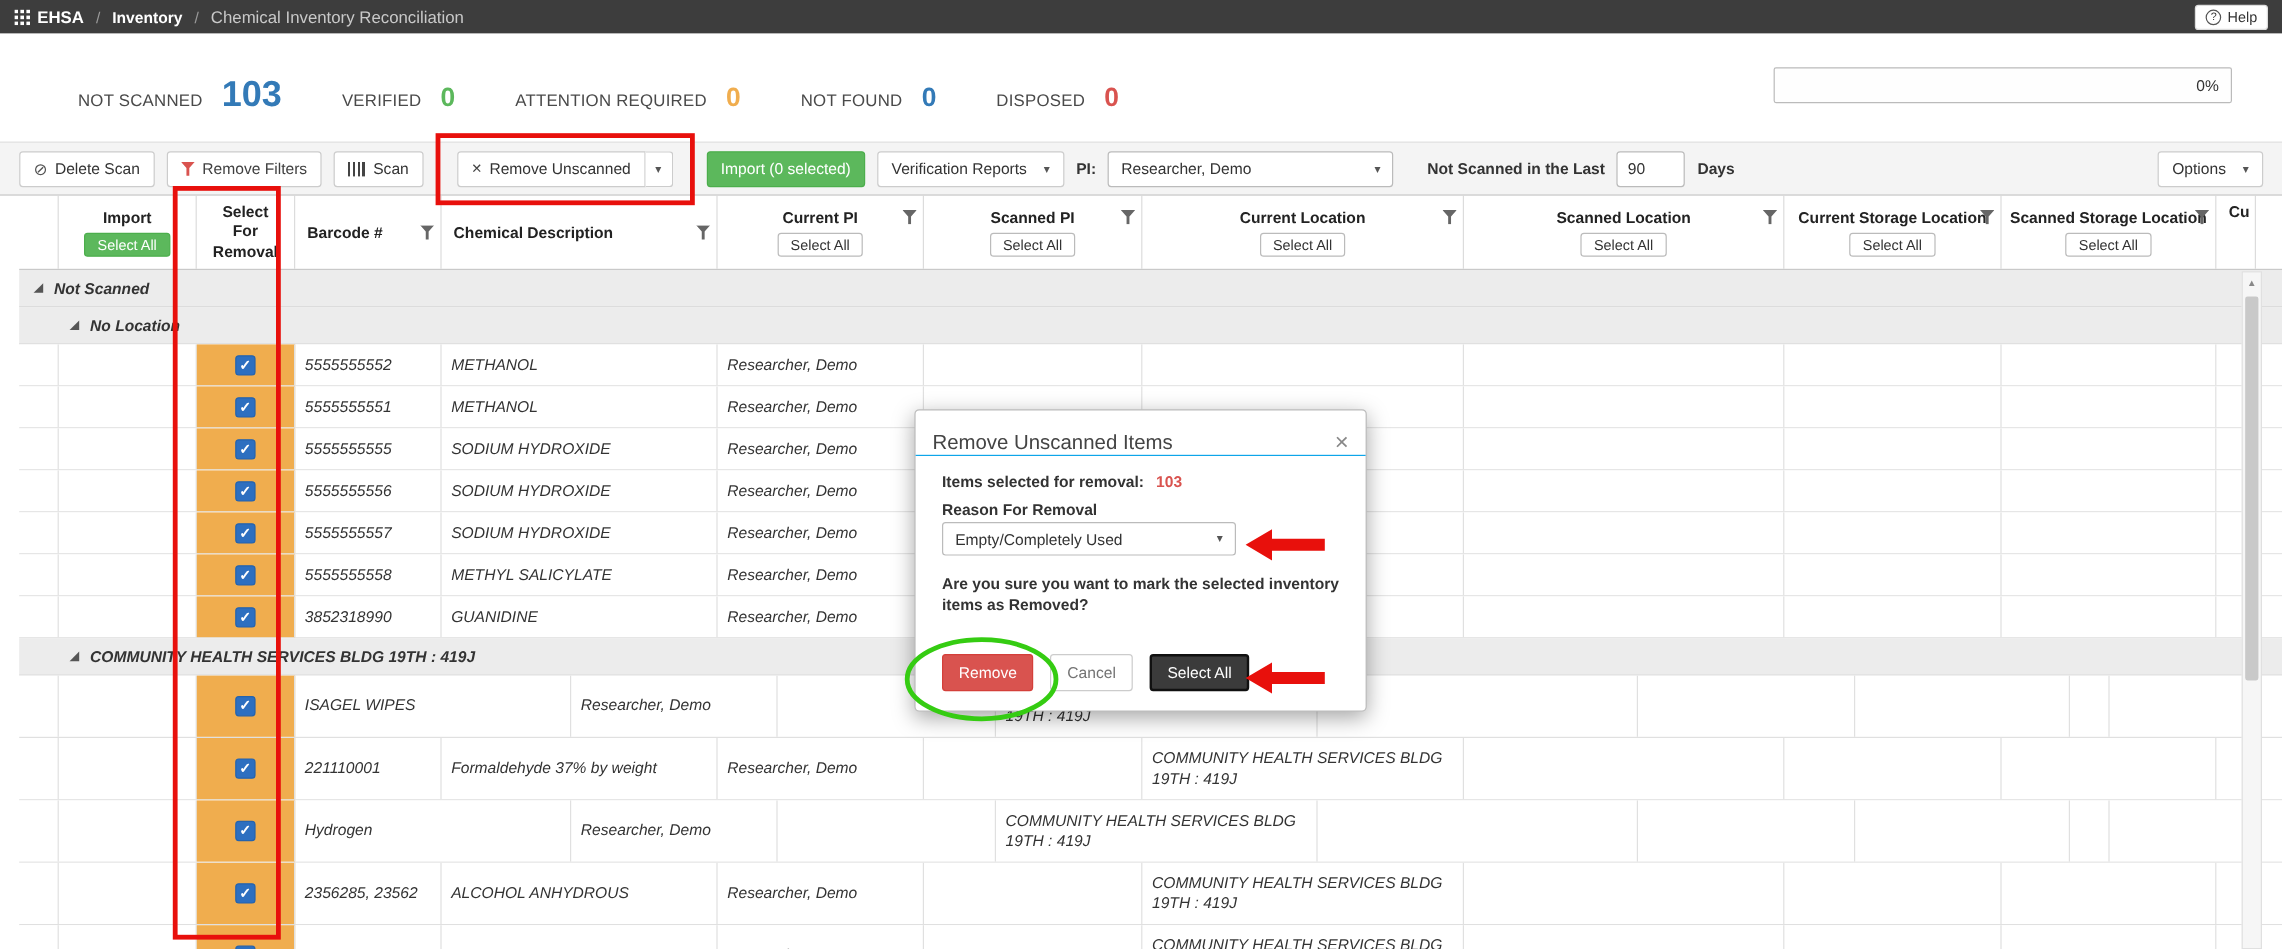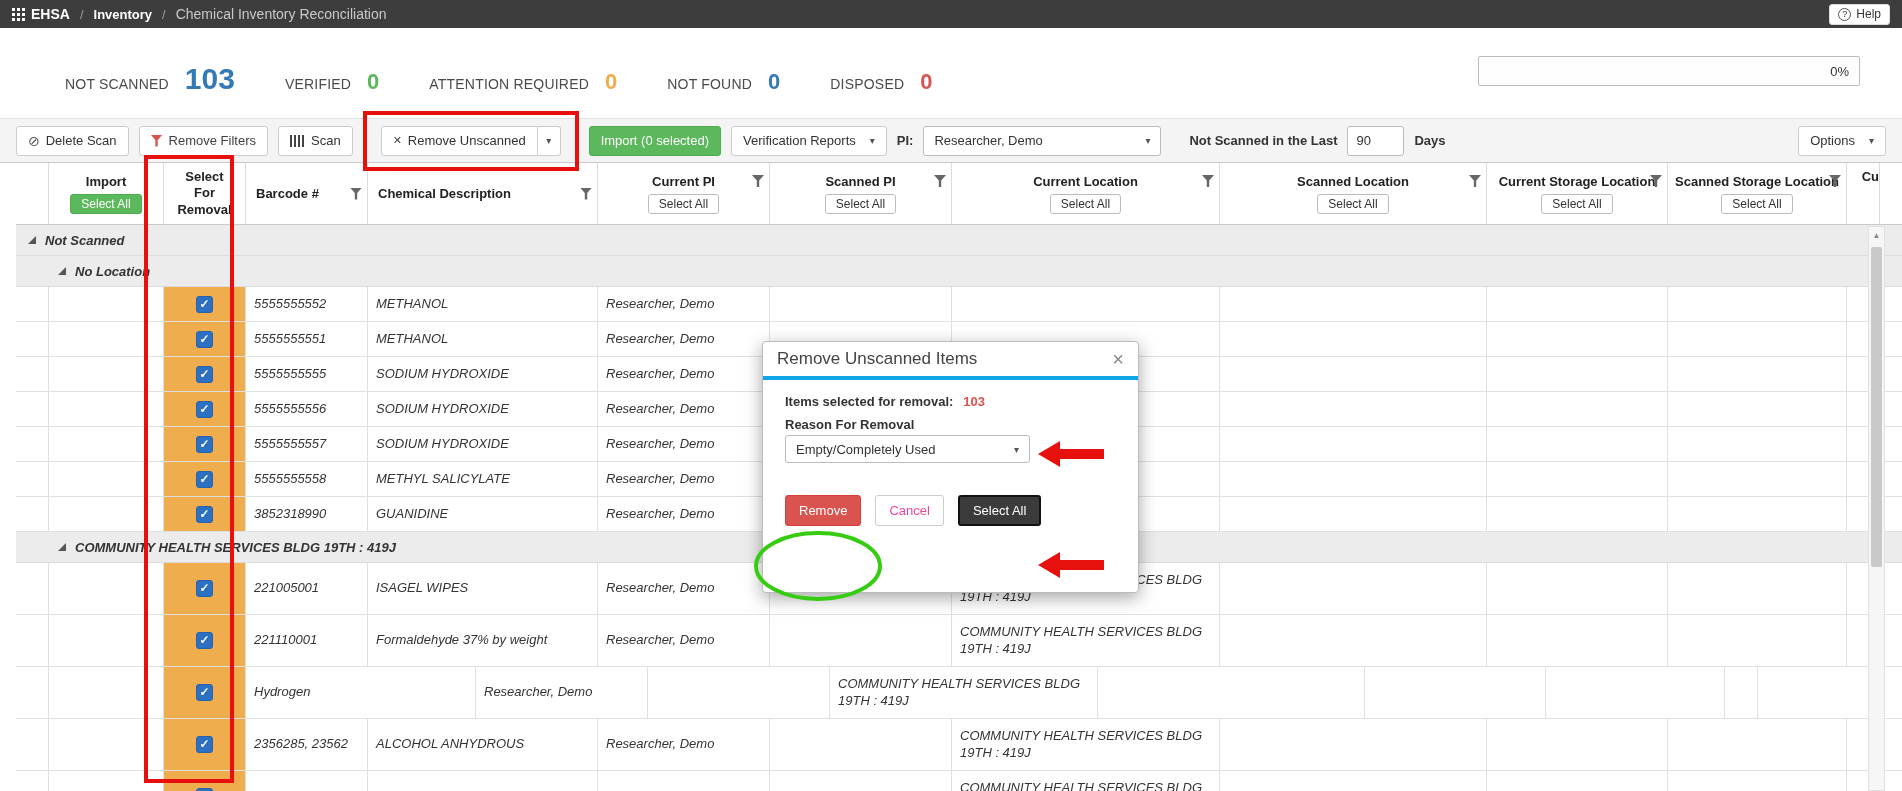--- a/index.html
+++ b/index.html
@@ -66,21 +66,21 @@
   .gh .funnel-pos { position:absolute; right:5px; top:12px; }
   .gh.simple .funnel-pos { top:50%; margin-top:-6px; }
   .sel-btn { border:1px solid #bbb; background:#fff; border-radius:3px; font-size:12px; font-weight:normal;
     padding:2px 10px; color:#333; cursor:pointer; white-space:nowrap; }
   .sel-btn.green { background:#5cb85c; border-color:#4cae4c; color:#fff; }
   .narrow { display:inline-block; width:56px; line-height:1.25; }
 
   .c-gut{width:33px;} .c-imp{width:115px;} .c-sfr{width:82px;} .c-bar{width:122px;} .c-chem{width:230px;}
   .c-cpi{width:172px;} .c-spi{width:182px;} .c-cloc{width:268px;} .c-sloc{width:267px;} .c-cst{width:181px;}
   .c-sst{width:179px;} .c-cut{width:33px;}
-  .gh.c-cut { align-items:flex-end; justify-content:flex-start; padding:6px 0 0 6px; }
+  .gh.c-cut { align-items:center; justify-content:flex-start; padding:6px 0 0 6px; }
 
   .group-row { height:31px; background:#ececec; border-bottom:1px solid #dcdcdc; display:flex; align-items:center;
     font-weight:bold; font-style:italic; color:#333; cursor:pointer; }
   .group-row.lvl1 { padding-left:12px; }
   .group-row.lvl2 { padding-left:42px; }
   .tri { width:0; height:0; border-bottom:8px solid #555; border-left:8px solid transparent; margin-right:9px; }
 
   .row { display:flex; border-bottom:1px solid #e0e0e0; background:#fff; }
   .row.h35 { height:35px; } .row.h52 { height:52px; }
   .cell { border-right:1px solid #e0e0e0; padding:3px 8px; font-style:italic; color:#333; display:flex;
@@ -92,33 +92,33 @@
 
   
   .vscroll { position:absolute; left:1868px; top:226px; bottom:0; width:17px; background:#f6f6f6;
     border:1px solid #e0e0e0; z-index:4; }
   .vs-up { height:17px; text-align:center; font-size:8px; color:#888; line-height:17px; cursor:pointer; }
   .vs-thumb { position:absolute; top:20px; left:2px; right:2px; height:320px; background:#c9c9c9; border-radius:2px; cursor:grab; }
 
   
   .modal { position:absolute; left:762px; top:341px; width:377px; height:252px; background:#fff;
     border:1px solid #bbb; border-radius:4px; box-shadow:0 5px 18px rgba(0,0,0,.35); z-index:50; }
-  .modal-header { height:38px; padding:0 14px; border-bottom:4px solid #0ea5e9; display:flex; align-items:center;
+  .modal-header { height:38px; padding:0 14px; border-bottom:1px solid #0ea5e9; display:flex; align-items:flex-end;
     font-size:17px; color:#444; }
   .modal-close { margin-left:auto; color:#888; font-size:20px; line-height:1; cursor:pointer; }
   .modal-body { padding:14px 22px 0 22px; }
   .items-line { display:flex; gap:10px; align-items:baseline; color:#333; font-weight:bold; }
   .items-count { color:#d9534f; font-weight:bold; }
   .reason-label { font-weight:bold; margin-top:8px; }
   .reason-select { width:245px; height:28px; margin-top:3px; }
   .question { font-weight:bold; margin-top:16px; width:333px; line-height:1.3; }
   .modal-btns { display:flex; gap:14px; margin-top:32px; align-items:center; }
   .m-btn { height:31px; padding:0 13px; border-radius:3px; display:inline-flex; align-items:center; font-size:13px; cursor:pointer; }
   .btn-remove { background:#d9534f; border:1px solid #d43f3a; color:#fff; }
-  .btn-cancel { background:#fff; border:1px solid #ccc; color:#ec4899; }
+  .btn-cancel { background:#fff; border:1px solid #ccc; color:#737373; }
   .btn-dark { background:#3b3b3b; border:2px solid #111; color:#fff; }
 
   
   .col-annot { position:absolute; left:144px; top:155px; width:90px; height:628px; border:4px solid #e8100c;
     z-index:200; pointer-events:none; }
   .svg-annot { position:absolute; left:0; top:0; z-index:210; pointer-events:none; }
 </style>
 </head>
 <body>
 
@@ -401,21 +401,20 @@
       <span class="tri"></span>
       <span>COMMUNITY HEALTH SERVICES BLDG 19TH : 419J</span>
     </div>
 
     <div class="row h52">
         <div class="cell c-gut"></div>
         <div class="cell c-imp"></div>
         <div class="cell c-sfr sfr">
           <span class="checkbox">✓</span>
         </div>
-        <div class="cell c-bar">221005001</div>
         <div class="cell c-chem">ISAGEL WIPES</div>
         <div class="cell c-cpi">Researcher, Demo</div>
         <div class="cell c-spi"></div>
         <div class="cell c-cloc wrap">COMMUNITY HEALTH SERVICES BLDG 19TH : 419J</div>
         <div class="cell c-sloc"></div>
         <div class="cell c-cst"></div>
         <div class="cell c-sst"></div>
         <div class="cell c-cut"></div>
       </div>
     <div class="row h52">
@@ -496,20 +495,21 @@
     <div class="modal-body">
       <div class="items-line">
         <span>Items selected for removal:</span>
         <span class="items-count">103</span>
       </div>
       <div class="reason-label">Reason For Removal</div>
       <div class="select-box reason-select">
         <span>Empty/Completely Used</span>
         <span class="caret">▾</span>
       </div>
+      <div class="question">Are you sure you want to mark the selected inventory items as Removed?</div>
       <div class="modal-btns">
         <span class="m-btn btn-remove">Remove</span>
         <span class="m-btn btn-cancel">Cancel</span>
         <span class="m-btn btn-dark">Select All</span>
       </div>
     </div>
   </div>
 
   <div class="col-annot"></div>
   <svg class="svg-annot" width="1902" height="791" viewBox="0 0 1902 791">

